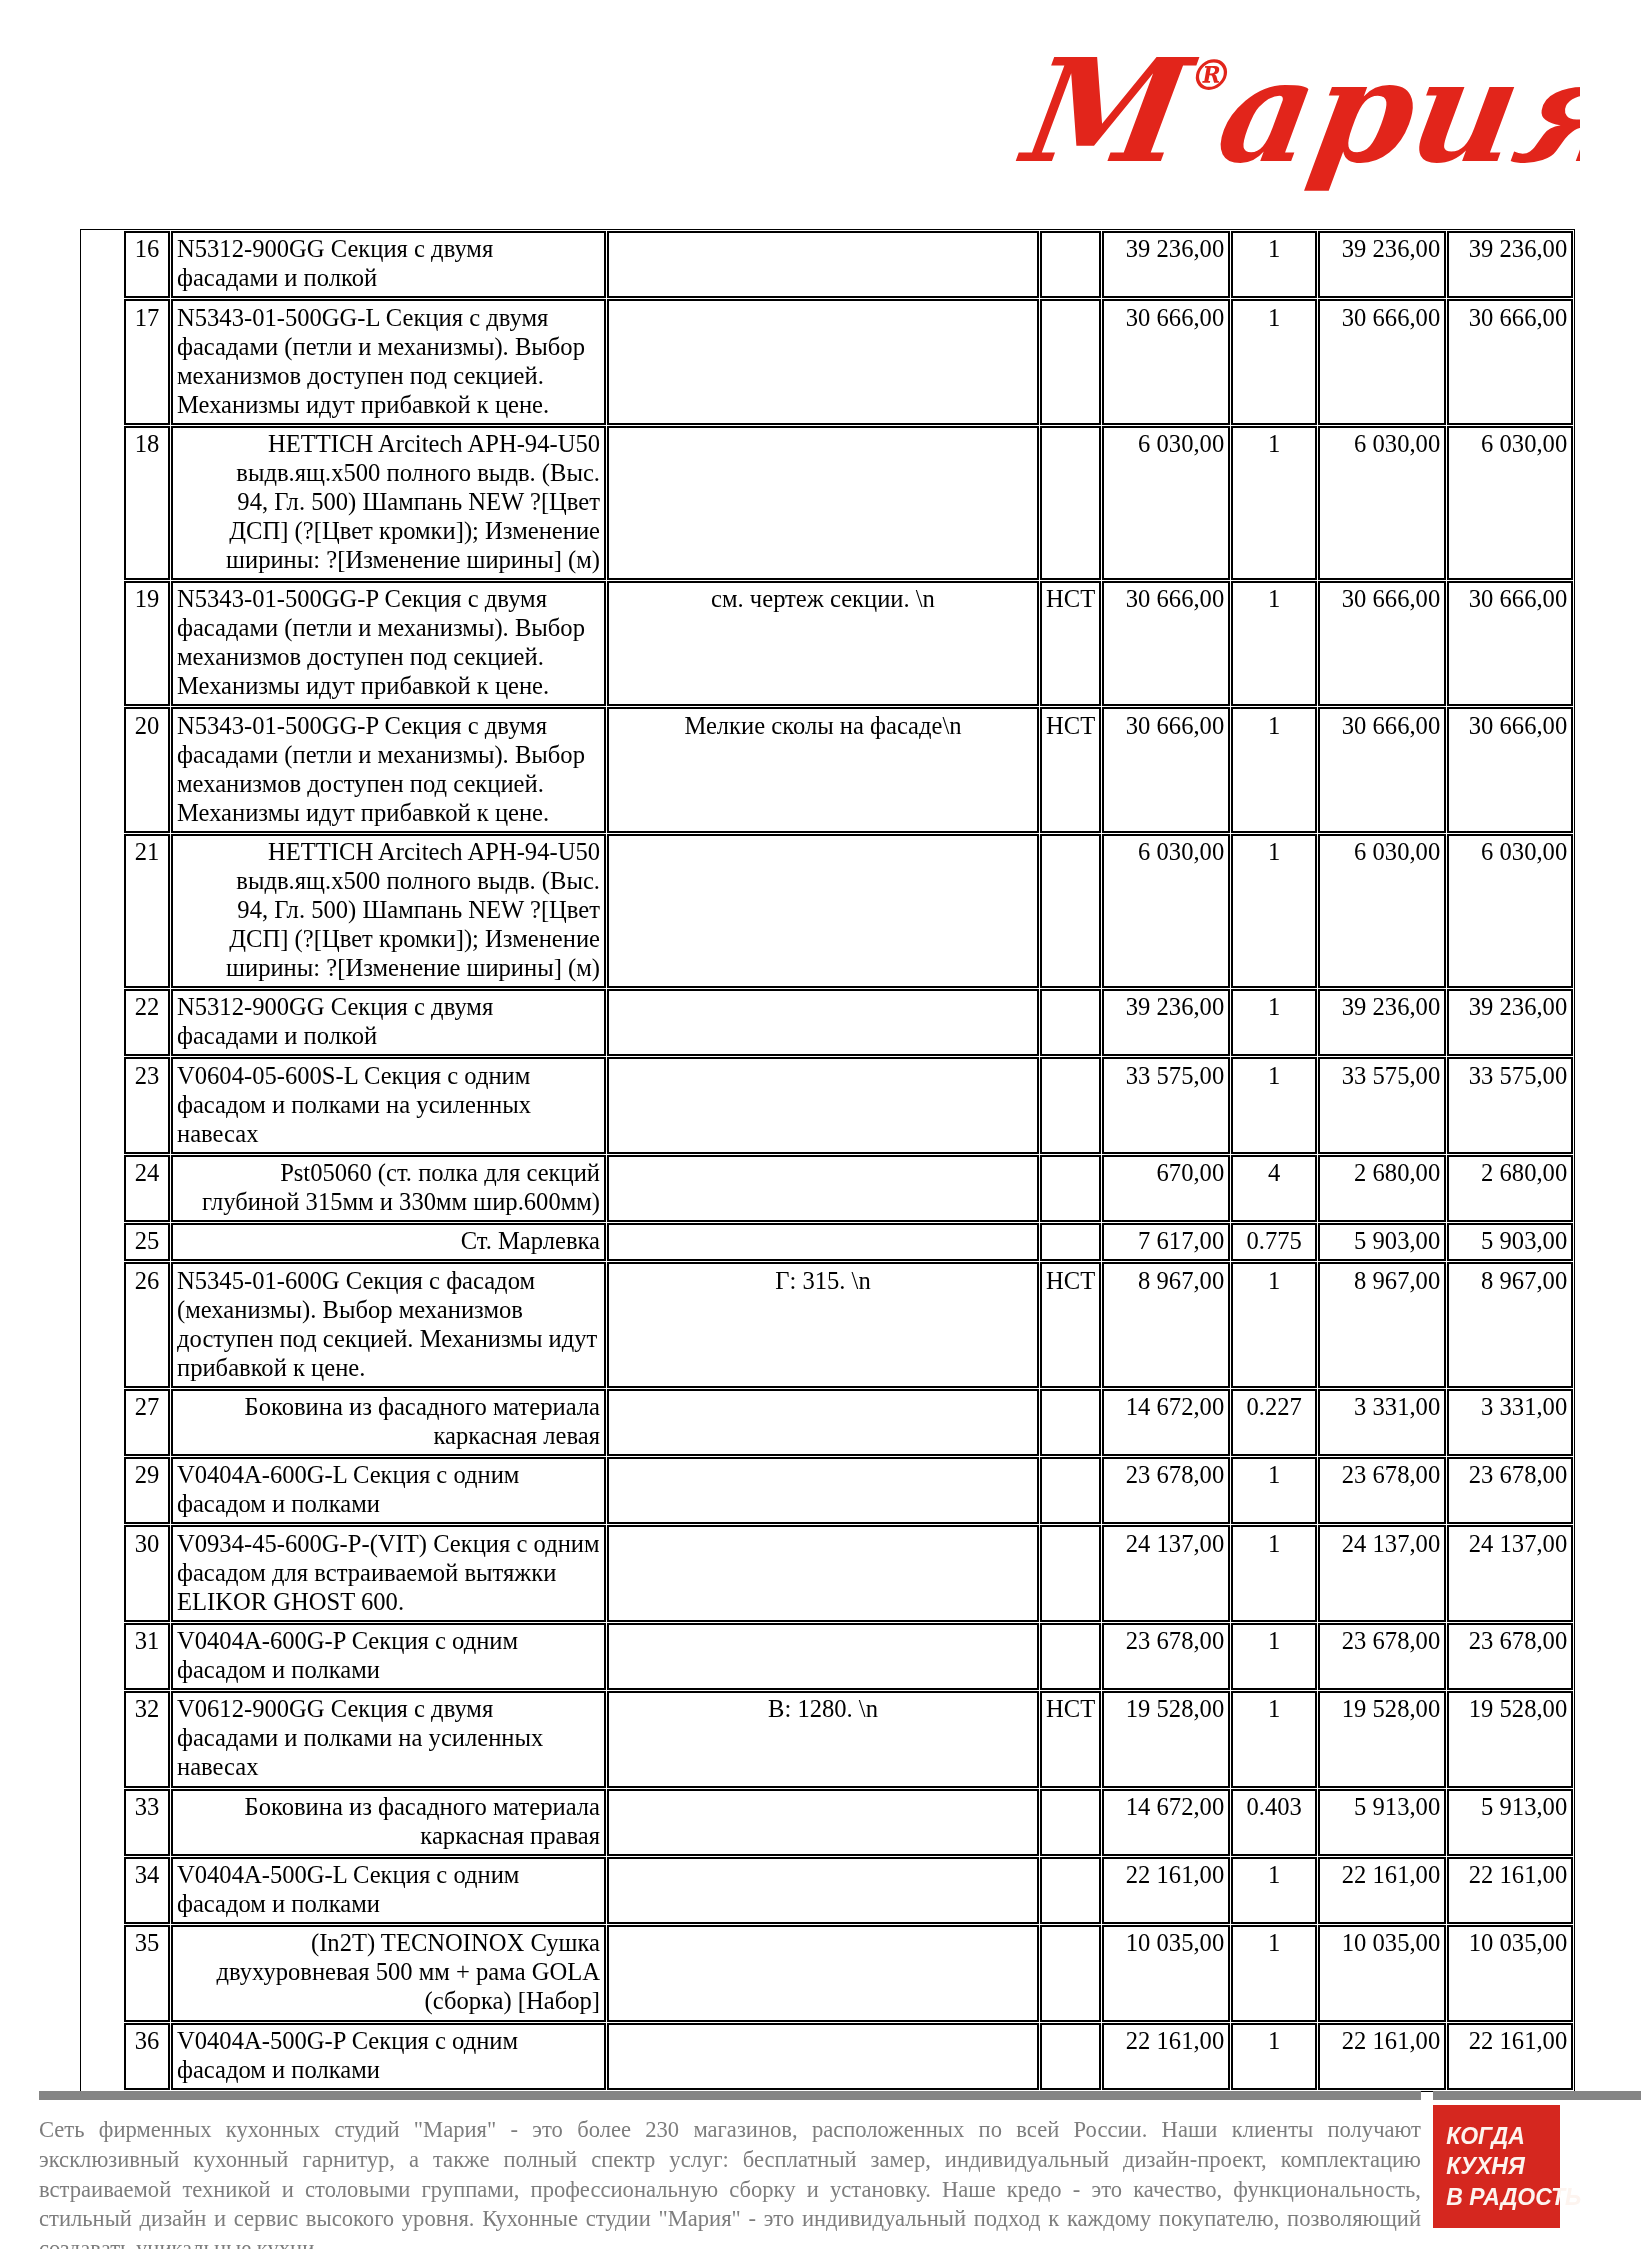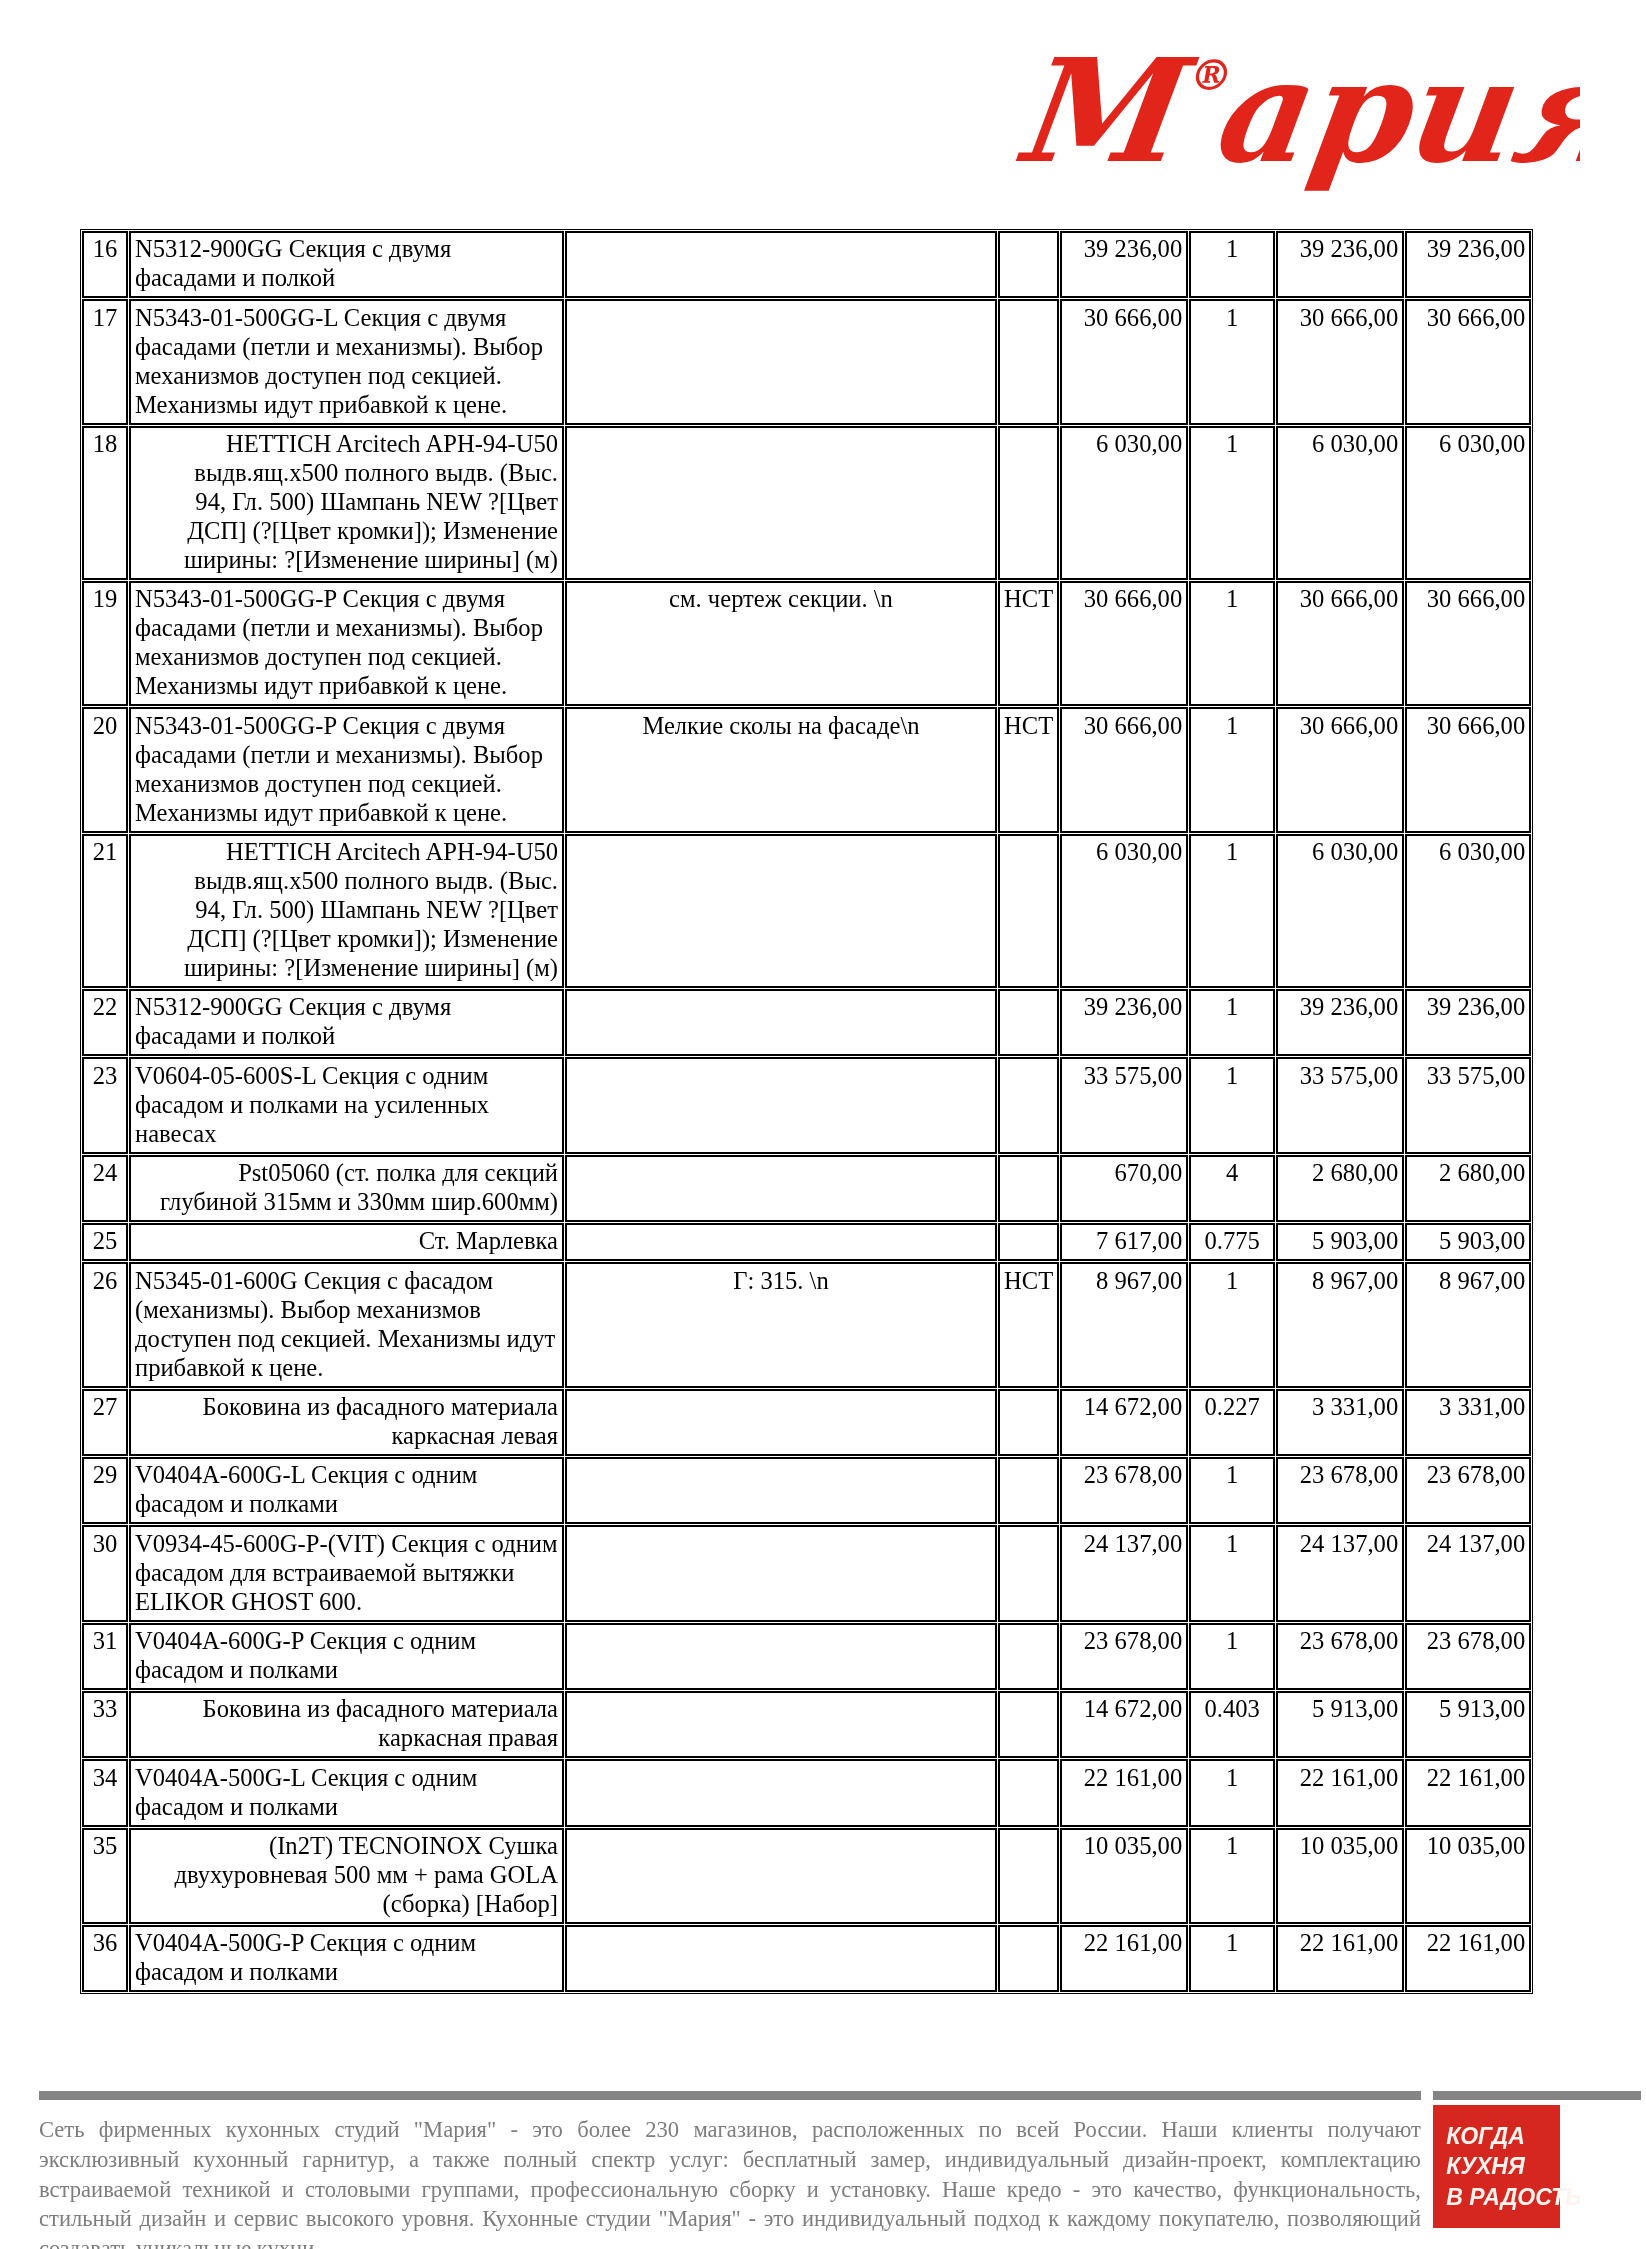--- a/index.html
+++ b/index.html
@@ -4,21 +4,21 @@
 <style>
   html,body{margin:0;padding:0;background:#ffffff;}
   .page{position:relative;width:1646px;height:2250px;background:#ffffff;overflow:hidden;
         font-family:"Liberation Serif","DejaVu Serif",serif;color:#000;}
 
   
   .logo{position:absolute;top:32px;right:66px;width:637px;height:166px;}
 
   
   table.items{position:absolute;top:229px;left:80px;border-collapse:separate;border-spacing:1.3px;
-              background:#ffffff;table-layout:fixed;border:1.3px solid #000;}
+              background:#ffffff;table-layout:fixed;border:1.3px solid #000;padding-left:42px;}
   table.items td{border:2px solid #000;vertical-align:top;font-size:24.6px;line-height:1.18;
                  padding:1.3px 4px 4px 4px;overflow:hidden;background:#fff;}
   td.col-num{text-align:center;padding-top:2px;}
   td.col-desc{padding-left:6.6px;padding-right:9.3px;}
   td.col-desc.indent{padding-left:29px;text-align:right;}
   td.col-note{text-align:center;}
   td.col-nst{text-align:left;}
   td.col-price,td.col-sum,td.col-total{text-align:right;padding-right:12px;white-space:nowrap;}
   td.col-qty{text-align:center;white-space:nowrap;}
 
@@ -199,20 +199,30 @@
           <td class="col-num">31</td>
           <td class="col-desc">V0404A-600G-P Секция с одним фасадом и полками</td>
           <td class="col-note"></td>
           <td class="col-nst"></td>
           <td class="col-price">23 678,00</td>
           <td class="col-qty">1</td>
           <td class="col-sum">23 678,00</td>
           <td class="col-total">23 678,00</td>
         </tr>
         <tr>
+          <td class="col-num">32</td>
+          <td class="col-desc">V0612-900GG Секция с двумя фасадами и полками на усиленных навесах</td>
+          <td class="col-note">В: 1280. \n</td>
+          <td class="col-nst">НСТ</td>
+          <td class="col-price">19 528,00</td>
+          <td class="col-qty">1</td>
+          <td class="col-sum">19 528,00</td>
+          <td class="col-total">19 528,00</td>
+        </tr>
+        <tr>
           <td class="col-num">33</td>
           <td class="col-desc indent">Боковина из фасадного материала каркасная правая</td>
           <td class="col-note"></td>
           <td class="col-nst"></td>
           <td class="col-price">14 672,00</td>
           <td class="col-qty">0.403</td>
           <td class="col-sum">5 913,00</td>
           <td class="col-total">5 913,00</td>
         </tr>
         <tr>

